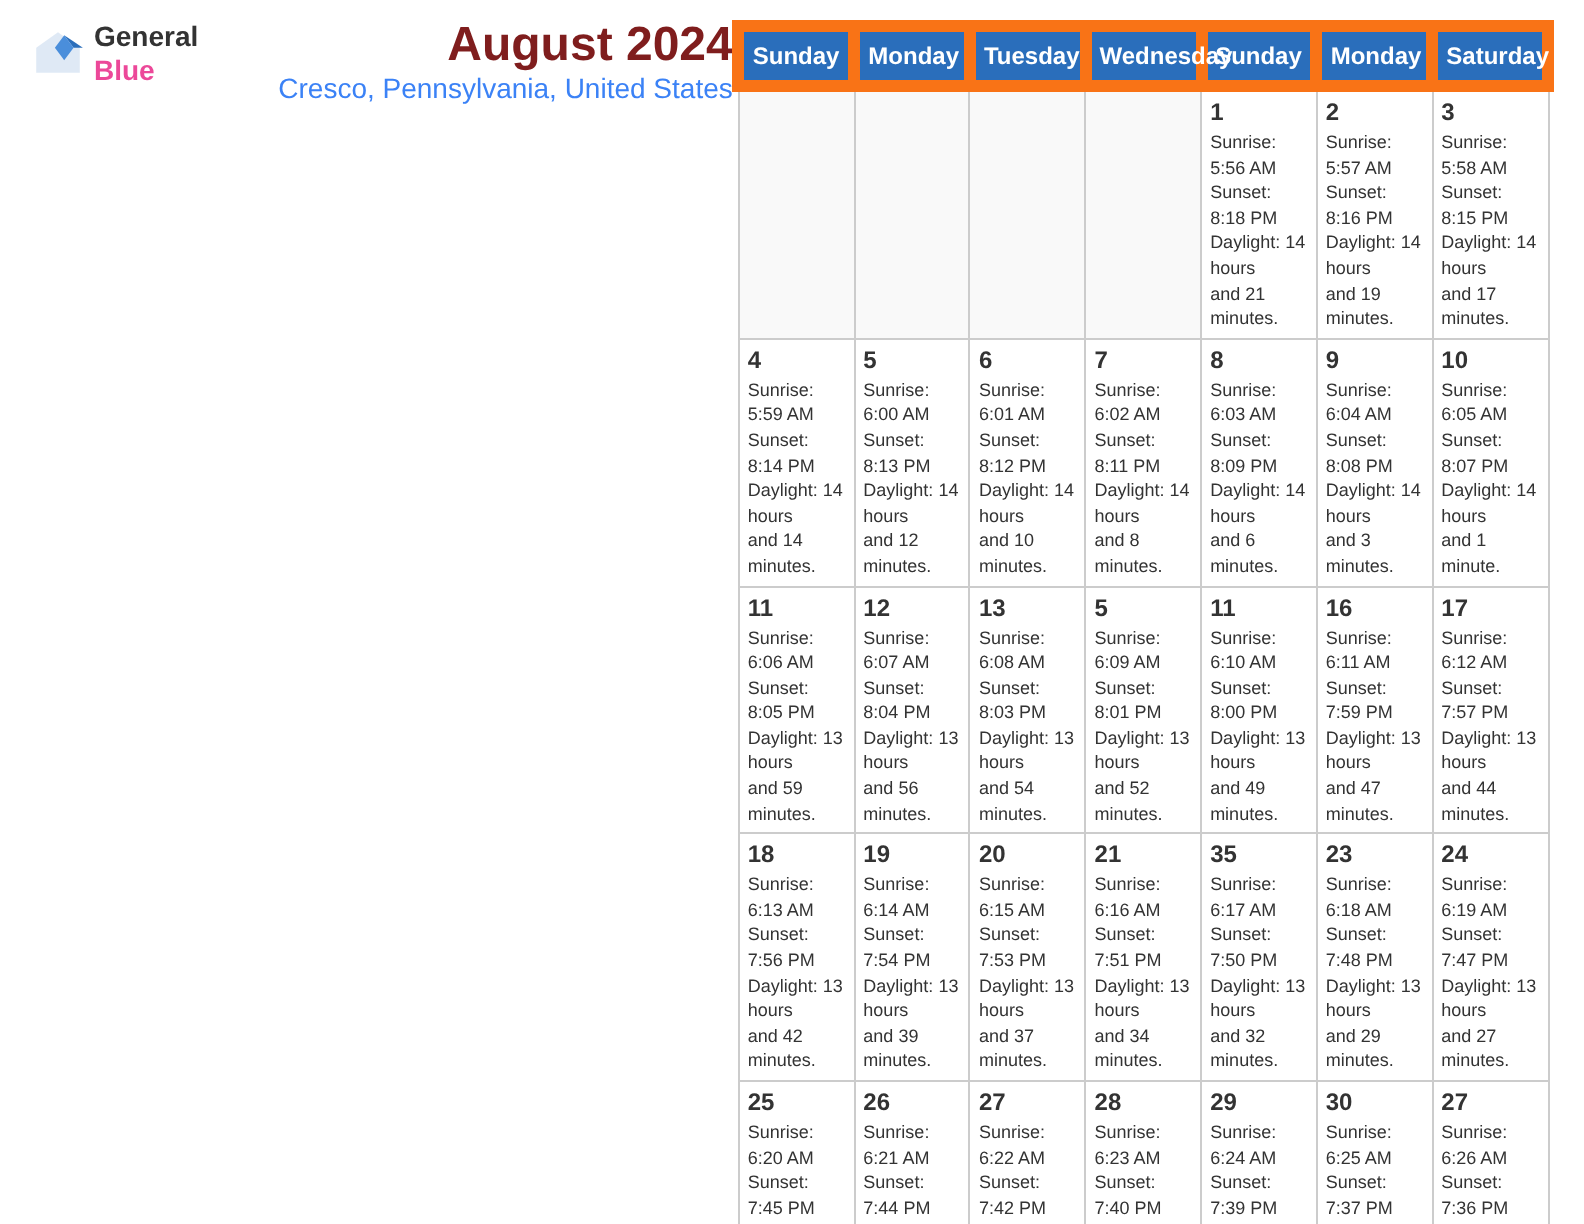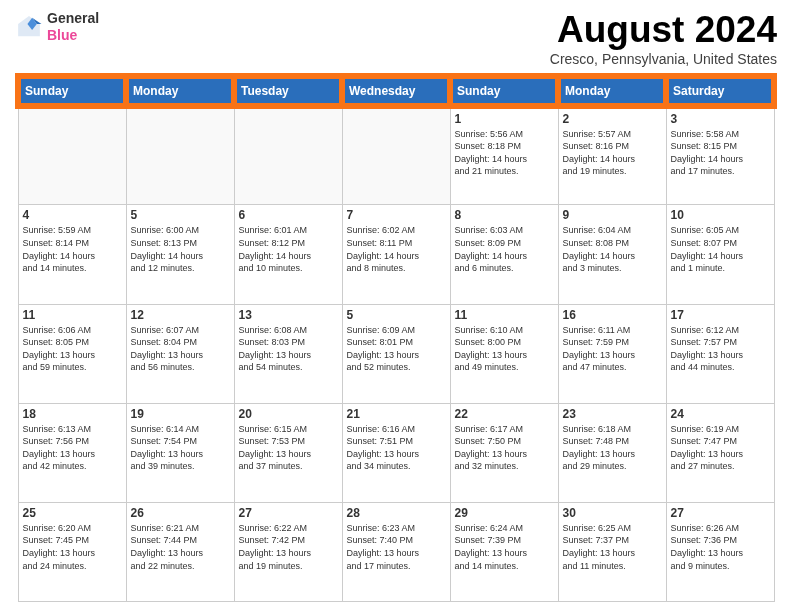--- a/index.html
+++ b/index.html
@@ -8,21 +8,21 @@
       background: #fff;
       width: 792px;
       height: 612px;
       overflow: hidden;
     }
     .page {
       width: 792px;
       height: 612px;
       padding: 10px 15px;
       display: flex;
-      flex-direction: column;
+      flex-direction: row;
     }
     .header {
       display: flex;
       justify-content: space-between;
       align-items: flex-start;
       margin-bottom: 6px;
     }
     .logo {
       display: flex;
       align-items: center;
@@ -36,28 +36,29 @@
     .logo-text .general { color: #333; }
     .logo-text .blue { color: #ec4899; }
     .logo-icon {
       width: 28px;
       height: 28px;
     }
     .title-area {
       text-align: right;
     }
     .main-title {
-      font-size: 37px;
-      font-weight: bold;
-      color: #000000;
+      font-size: 24px;
+      font-weight: bold;
+      color: #7f1d1d;
       line-height: 1.1;
     }
     .subtitle {
       font-size: 14px;
-      color: #404040;
+      color: #3b82f6;
+      margin-left: 40px;
     }
     .calendar-table {
       width: 100%;
       border-collapse: collapse;
       flex: 1;
       table-layout: fixed;
     }
     .calendar-table th {
       background-color: #2a6ebb;
       color: #fff;
@@ -216,21 +217,21 @@
           </td>
           <td>
             <span class="day-number">20</span>
             <div class="day-info">Sunrise: 6:15 AM<br>Sunset: 7:53 PM<br>Daylight: 13 hours<br>and 37 minutes.</div>
           </td>
           <td>
             <span class="day-number">21</span>
             <div class="day-info">Sunrise: 6:16 AM<br>Sunset: 7:51 PM<br>Daylight: 13 hours<br>and 34 minutes.</div>
           </td>
           <td>
-            <span class="day-number">22</span>
+            <span class="day-number">35</span>
             <div class="day-info">Sunrise: 6:17 AM<br>Sunset: 7:50 PM<br>Daylight: 13 hours<br>and 32 minutes.</div>
           </td>
           <td>
             <span class="day-number">23</span>
             <div class="day-info">Sunrise: 6:18 AM<br>Sunset: 7:48 PM<br>Daylight: 13 hours<br>and 29 minutes.</div>
           </td>
           <td>
             <span class="day-number">24</span>
             <div class="day-info">Sunrise: 6:19 AM<br>Sunset: 7:47 PM<br>Daylight: 13 hours<br>and 27 minutes.</div>
           </td>

